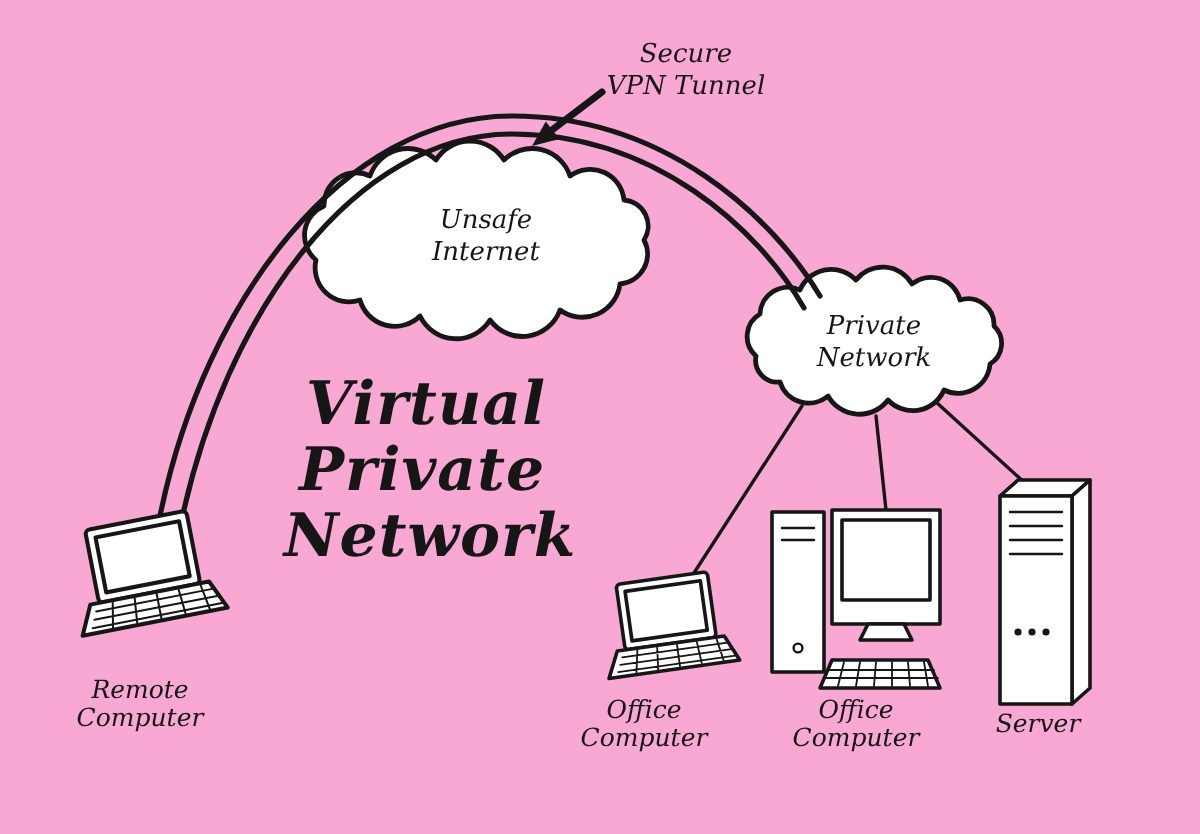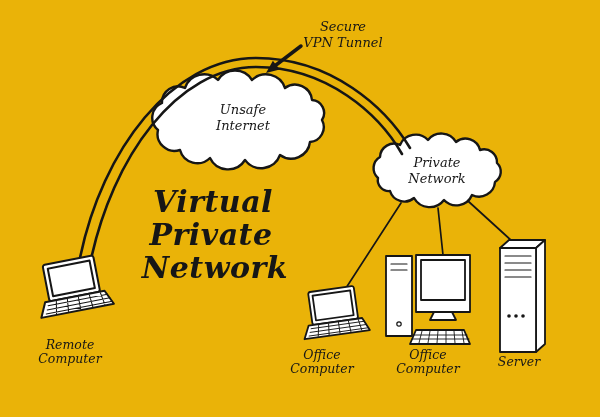--- a/index.html
+++ b/index.html
@@ -1,16 +1,16 @@
 <!DOCTYPE html>
 <html><head>
 <meta charset="utf-8">
 <style>
   html,body{margin:0;padding:0;background:#ffffff;}
-  .stage{width:600px;height:417px;background:#eab308;position:relative;overflow:hidden;text-align:center;}
+  .stage{width:600px;height:417px;background:#f9a8d4;position:relative;overflow:hidden;text-align:center;}
   svg{display:block;}
   .t{font-family:"DejaVu Serif","Liberation Serif",serif;font-style:italic;text-anchor:middle;}
   .t-sm{font-size:13px;}
   .t-dev{font-size:12.5px;}
   .t-title{font-size:30px;font-weight:bold;letter-spacing:.5px;}
 </style>
 </head>
 <body>
 
 <div class="stage">

